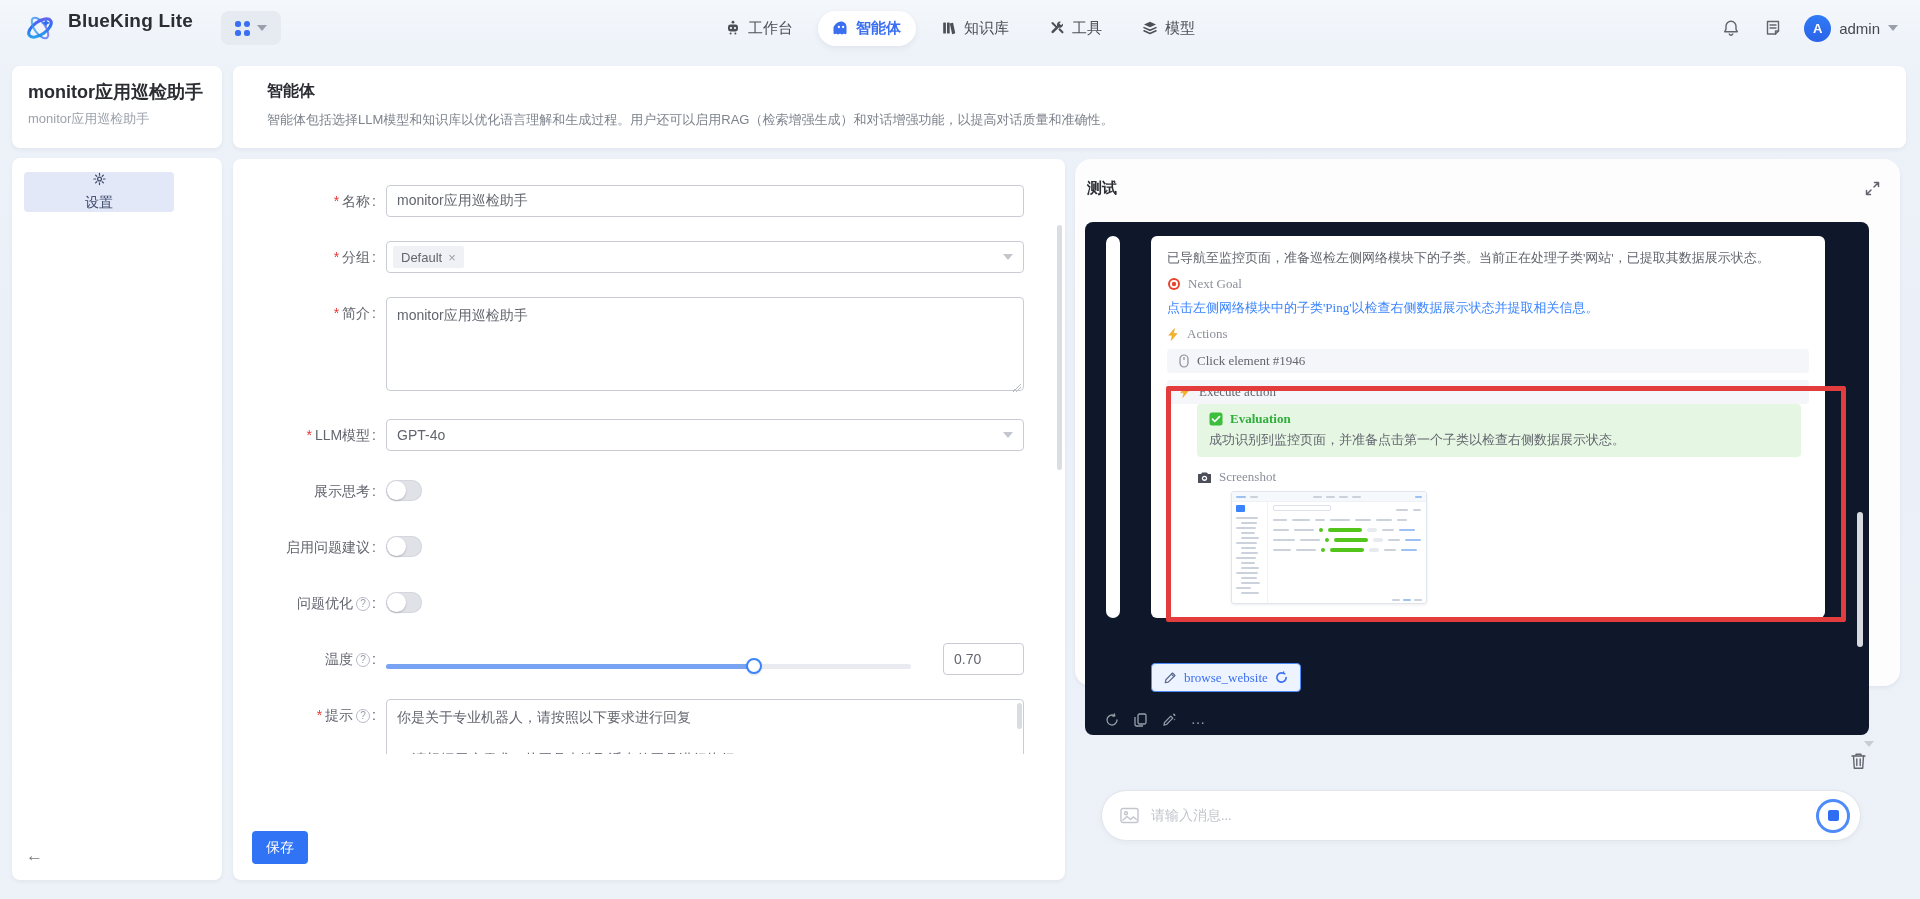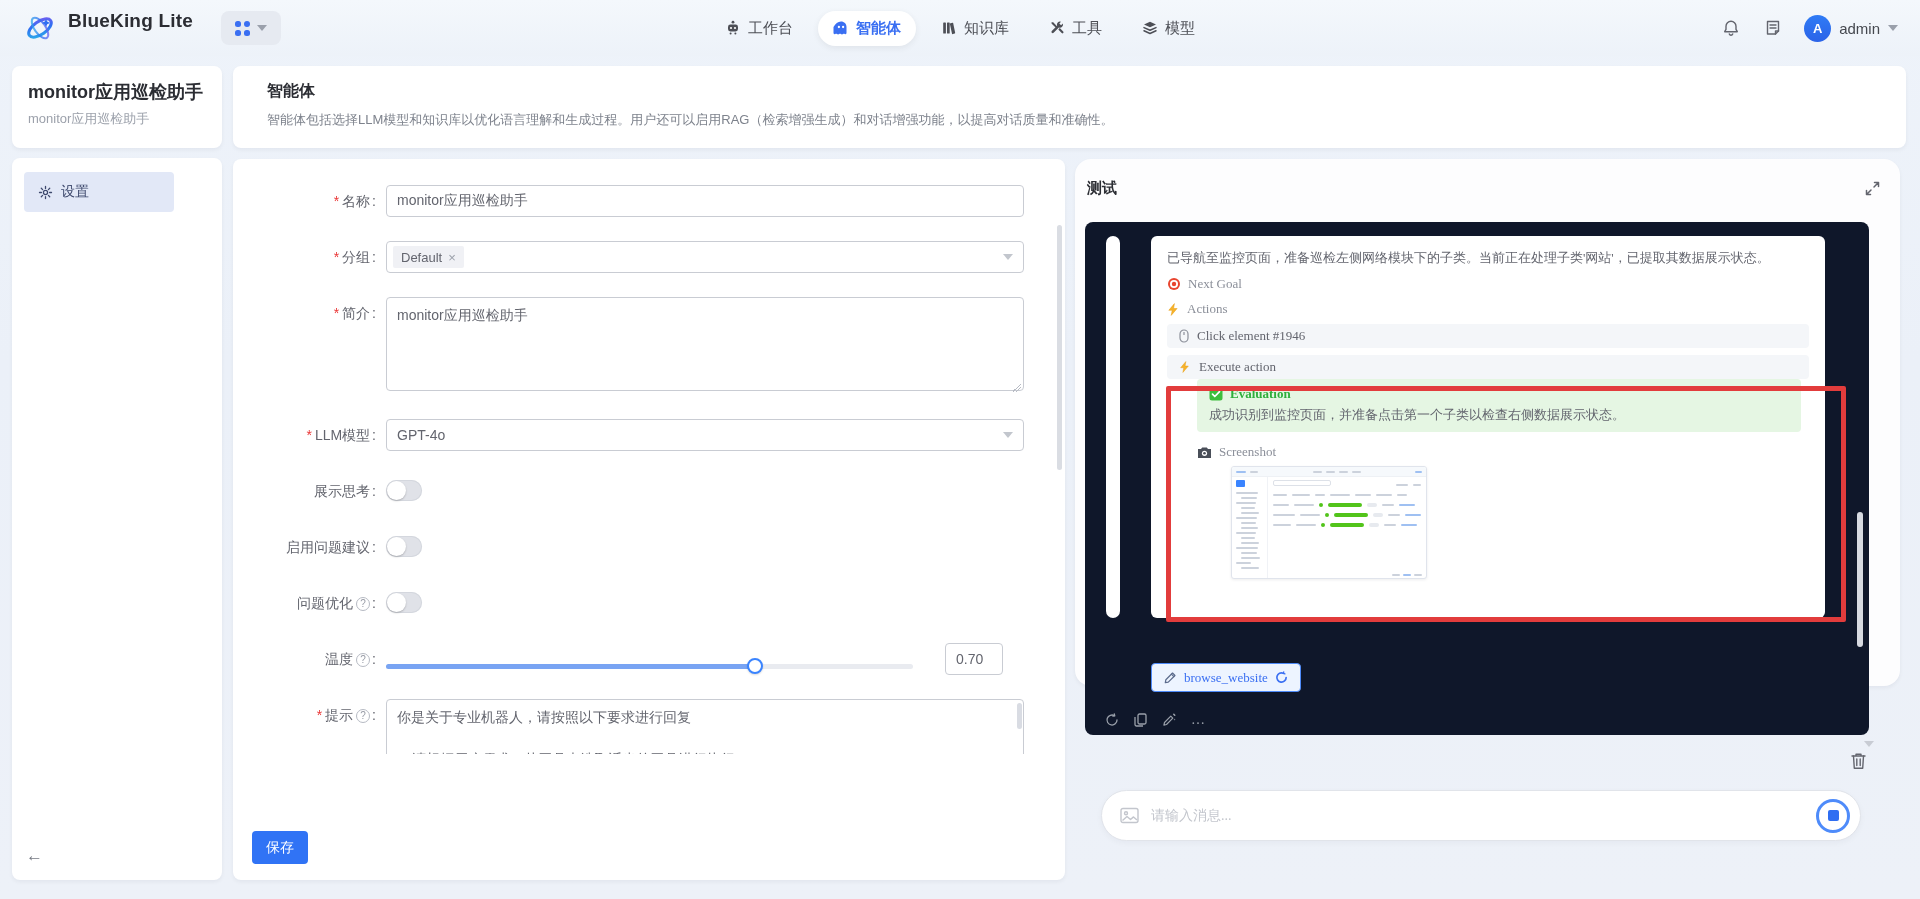--- a/index.html
+++ b/index.html
@@ -24,21 +24,21 @@
   .icon-btn { width:22px; height:22px; display:flex; align-items:center; justify-content:center; cursor:pointer; }
   .user-chip { display:flex; align-items:center; gap:8px; cursor:pointer; }
   .avatar { width:27px; height:27px; border-radius:50%; background:linear-gradient(180deg,#2f7bf5,#2b63e8); color:#fff; font-size:13px; font-weight:700; display:flex; align-items:center; justify-content:center; }
   .user-name { font-size:15px; color:#45484f; }
 
   
   .profile-card { position:absolute; left:12px; top:66px; width:210px; height:82px; background:#fff; border-radius:8px; box-shadow:0 2px 4px rgba(25,25,41,.05); padding:14px 16px; }
   .profile-title { font-size:18px; font-weight:700; color:#2b2d33; line-height:24px; white-space:nowrap; overflow:hidden; }
   .profile-sub { margin-top:6px; font-size:13px; color:#9ca1ab; white-space:nowrap; overflow:hidden; }
   .menu-card { position:absolute; left:12px; top:158px; width:210px; height:722px; background:#fff; border-radius:8px; box-shadow:0 2px 4px rgba(25,25,41,.05); }
-  .menu-item { margin:14px 12px; width:150px; height:40px; background:#e2e8f7; border-radius:4px; display:flex; align-items:center; gap:8px; padding:0 14px; font-size:14px; color:#3f4a6e; cursor:pointer; }
+  .menu-item { margin:14px 12px; width:150px; height:40px; background:#e2e8f7; border-radius:4px; display:flex; align-items:center; gap:8px; padding:0 14px; font-size:14px; color:#3f4a6e; cursor:pointer;flex-direction:column; }
   .collapse-arrow { position:absolute; left:14px; bottom:14px; font-size:17px; color:#757982; cursor:pointer; }
 
   
   .header-card { position:absolute; left:233px; top:66px; right:14px; height:82px; background:#fff; border-radius:8px; box-shadow:0 2px 4px rgba(25,25,41,.05); padding:15px 34px; }
   .header-title { font-size:16px; font-weight:700; color:#2b2d33; }
   .header-desc { margin-top:9px; font-size:13px; color:#7d828c; }
 
   
   .form-card { position:absolute; left:233px; top:159px; width:832px; height:721px; background:#fff; border-radius:8px; box-shadow:0 2px 4px rgba(25,25,41,.05); overflow:hidden; }
   .form-header { height:56px; background:linear-gradient(90deg,#e9eef9 0%,#f7fafd 55%,#fdfdfe 100%); border-bottom:1px solid #eef1f6; display:flex; align-items:center; padding:0 22px; font-size:15px; font-weight:700; color:#2b2d33; border-radius:8px 8px 0 0; }
@@ -57,21 +57,21 @@
   .tag .x { color:#9ba0aa; font-size:13px; cursor:pointer; }
   .tb-textarea { width:100%; border:1px solid #c9ccd3; border-radius:4px; font-size:14px; color:#63656e; padding:7px 10px; resize:none; font-family:inherit; line-height:21px; outline:none; background:#fff; }
   .resize-corner { position:absolute; right:3px; bottom:3px; width:9px; height:9px; background:
       linear-gradient(135deg, transparent 0 50%, #b7bbc4 50% 56%, transparent 56% 70%, #b7bbc4 70% 76%, transparent 76%); }
   .toggle { width:36px; height:21px; border-radius:11px; background:#e0e2e8; position:relative; cursor:pointer; box-shadow:inset 0 0 0 1px #d4d7de; }
   .toggle .knob { position:absolute; left:1px; top:1px; width:19px; height:19px; background:#fff; border-radius:50%; box-shadow:0 1px 2px rgba(0,0,0,.22); }
   .slider-row { display:flex; align-items:center; }
   .slider { position:relative; width:527px; height:5px; border-radius:3px; background:#e9ebf0; margin-top:14px; cursor:pointer; }
   .slider .fill { position:absolute; left:0; top:0; height:5px; border-radius:3px; background:#79a4f3; width:70%; }
   .slider .knob { position:absolute; left:70%; top:50%; transform:translate(-8px,-50%); width:16px; height:16px; border-radius:50%; background:#fff; border:2px solid #3a84ff; box-shadow:0 1px 2px rgba(0,0,0,.15); }
-  .temp-input { margin-left:32px; width:58px; height:32px; border:1px solid #c9ccd3; border-radius:4px; font-size:14px; color:#63656e; padding:0 10px; font-family:inherit; outline:none; }
+  .temp-input { margin-left:32px; width:81px; height:32px; border:1px solid #c9ccd3; border-radius:4px; font-size:14px; color:#63656e; padding:0 10px; font-family:inherit; outline:none; }
   .ta-scroll { position:absolute; right:2px; top:4px; width:5px; height:26px; background:#d9dce3; border-radius:3px; }
   .form-scroll { position:absolute; right:3px; top:66px; width:5px; height:245px; background:#dadde3; border-radius:3px; }
   .save-btn { position:absolute; left:19px; top:672px; width:56px; height:33px; background:#3073f5; color:#fff; border:none; border-radius:4px; font-size:14px; font-family:inherit; cursor:pointer; }
 
   
   .test-panel { position:absolute; left:1075px; top:159px; right:20px; height:527px; background:#fdfdfe; border-radius:16px; box-shadow:0 2px 4px rgba(25,25,41,.05);font-family:Liberation Serif, serif; }
   .panel-header { display:flex; align-items:center; justify-content:space-between; padding:20px 20px 0 12px; }
   .panel-title { font-size:15px; font-weight:700; color:#2b2d33; }
   .chat-box { position:absolute; left:10px; top:63px; width:784px; height:513px; background:#0f172a; border-radius:8px; }
   .white-strip { position:absolute; left:21px; top:14px; width:14px; height:382px; background:#fff; border-radius:7px; }
@@ -360,20 +360,21 @@
         <div class="msg-status">已导航至监控页面，准备巡检左侧网络模块下的子类。当前正在处理子类'网站'，已提取其数据展示状态。</div>
 
         <div class="msg-label">
           <svg width="14" height="14" viewBox="0 0 14 14">
             <circle cx="7" cy="7" r="6" fill="#e8452f"></circle>
             <circle cx="7" cy="7" r="4" fill="#fff"></circle>
             <circle cx="7" cy="7" r="2.2" fill="#e8452f"></circle>
           </svg>
           <span>Next Goal</span>
         </div>
+        <div class="msg-goal">点击左侧网络模块中的子类'Ping'以检查右侧数据展示状态并提取相关信息。</div>
 
         <div class="msg-label">
           <svg width="13" height="13" viewBox="0 0 13 13">
             <path d="M7.4.6L1.8 7.3h3.4l-1 5.1 5.9-6.9H6.6L7.4.6z" fill="#f7b32b" stroke="#e79c12" stroke-width=".5"></path>
           </svg>
           <span>Actions</span>
         </div>
         <div class="action-pill">
           <svg width="10" height="14" viewBox="0 0 10 14" fill="none" stroke="#8b8f99" stroke-width="1.2">
             <rect x="1" y="1" width="8" height="12" rx="4"></rect>

